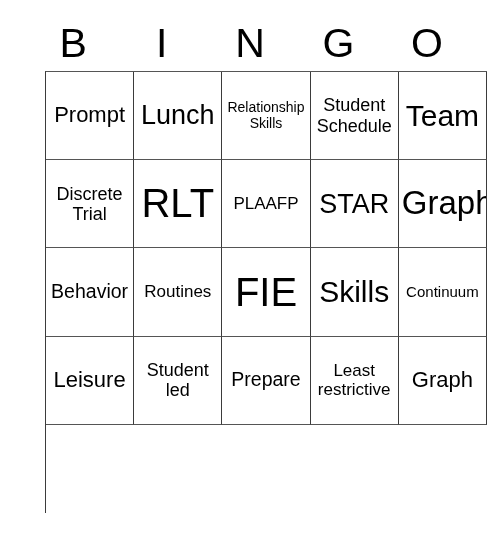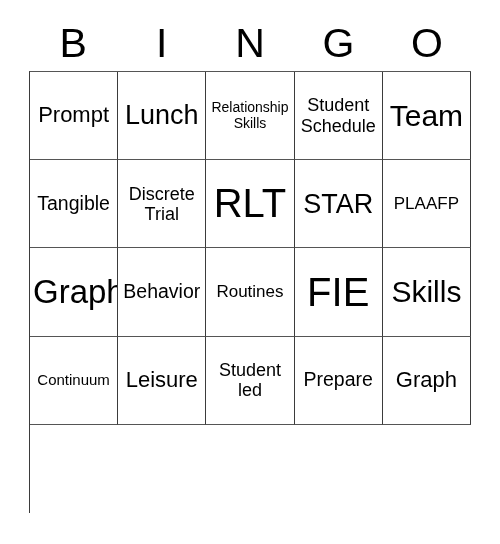--- a/index.html
+++ b/index.html
@@ -35,21 +35,21 @@
     justify-content: center;
     font-size: 41px;
     line-height: 1;
     font-weight: 400;
     color: #000000;
     letter-spacing: 0px;
   }
   
   #grid {
     position: absolute;
-    left: 29px;
+    left: 45px;
     top: 71px;
     width: 442px;
     height: 442px;
     display: grid;
     grid-template-columns: repeat(5, 1fr);
     grid-template-rows: repeat(5, 1fr);
     border-top: 1.5px solid #555555;
     border-left: 1.5px solid #3b3b3b;
     box-sizing: border-box;
   }
@@ -110,35 +110,32 @@
       </div>
     <div class="cell">
         <span class="cell-text sz-ml">Student
 Schedule</span>
       </div>
 
     <div class="cell">
         <span class="cell-text sz-h1">Team</span>
       </div>
     <div class="cell">
-        <span class="cell-text sz-l">Tangible</span>
-      </div>
-    <div class="cell">
         <span class="cell-text sz-ml">Discrete
 Trial</span>
       </div>
     <div class="cell">
         <span class="cell-text sz-h2">RLT</span>
       </div>
 
     <div class="cell">
-        <span class="cell-text sz-xxl">STAR</span>
+        <span class="cell-text sz-m">PLAAFP</span>
       </div>
     <div class="cell">
-        <span class="cell-text sz-m">PLAAFP</span>
+        <span class="cell-text sz-xxl">STAR</span>
       </div>
     <div class="cell">
         <span class="cell-text sz-h3">Graph!</span>
       </div>
     <div class="cell">
         <span class="cell-text sz-l">Behavior</span>
       </div>
 
     <div class="cell">
         <span class="cell-text sz-m">Routines</span>
@@ -157,17 +154,21 @@
       </div>
 
     <div class="cell">
         <span class="cell-text sz-ml">Student
 led</span>
       </div>
     <div class="cell">
         <span class="cell-text sz-l">Prepare</span>
       </div>
     <div class="cell">
+        <span class="cell-text sz-m">Least
+restrictive</span>
+      </div>
+    <div class="cell">
         <span class="cell-text sz-xl">Graph</span>
       </div>
 
   </div>
 </div>
 
 </body></html>

